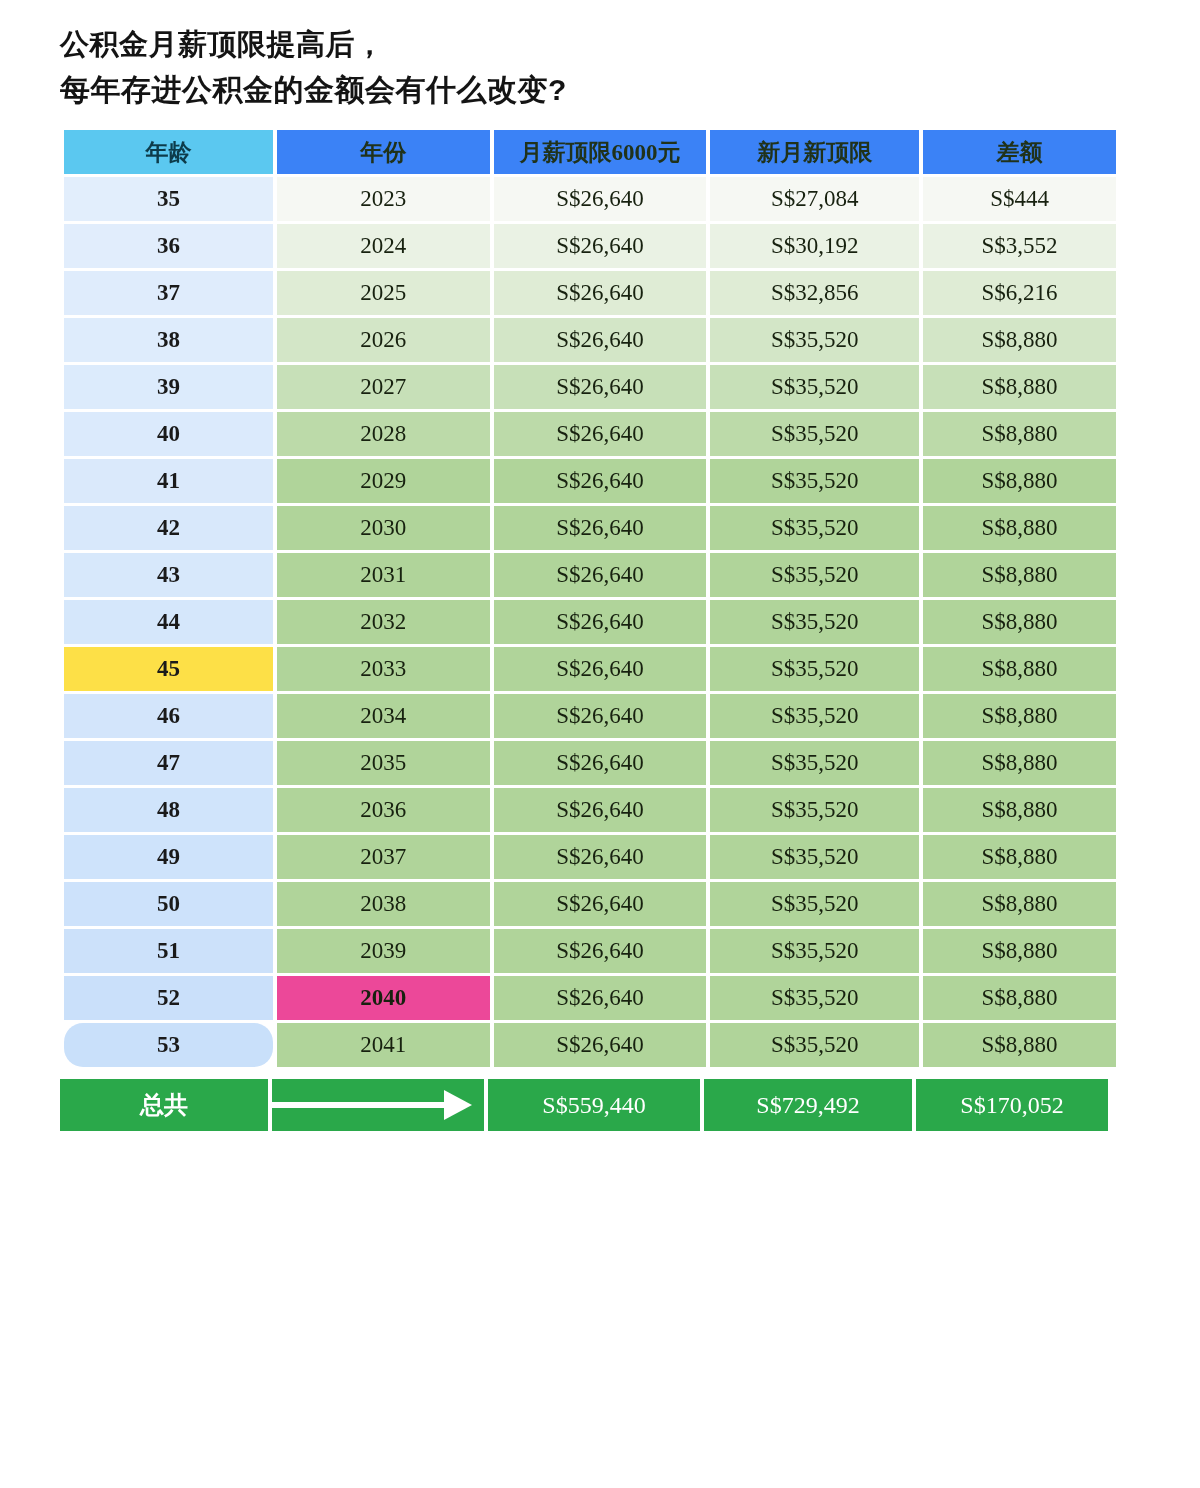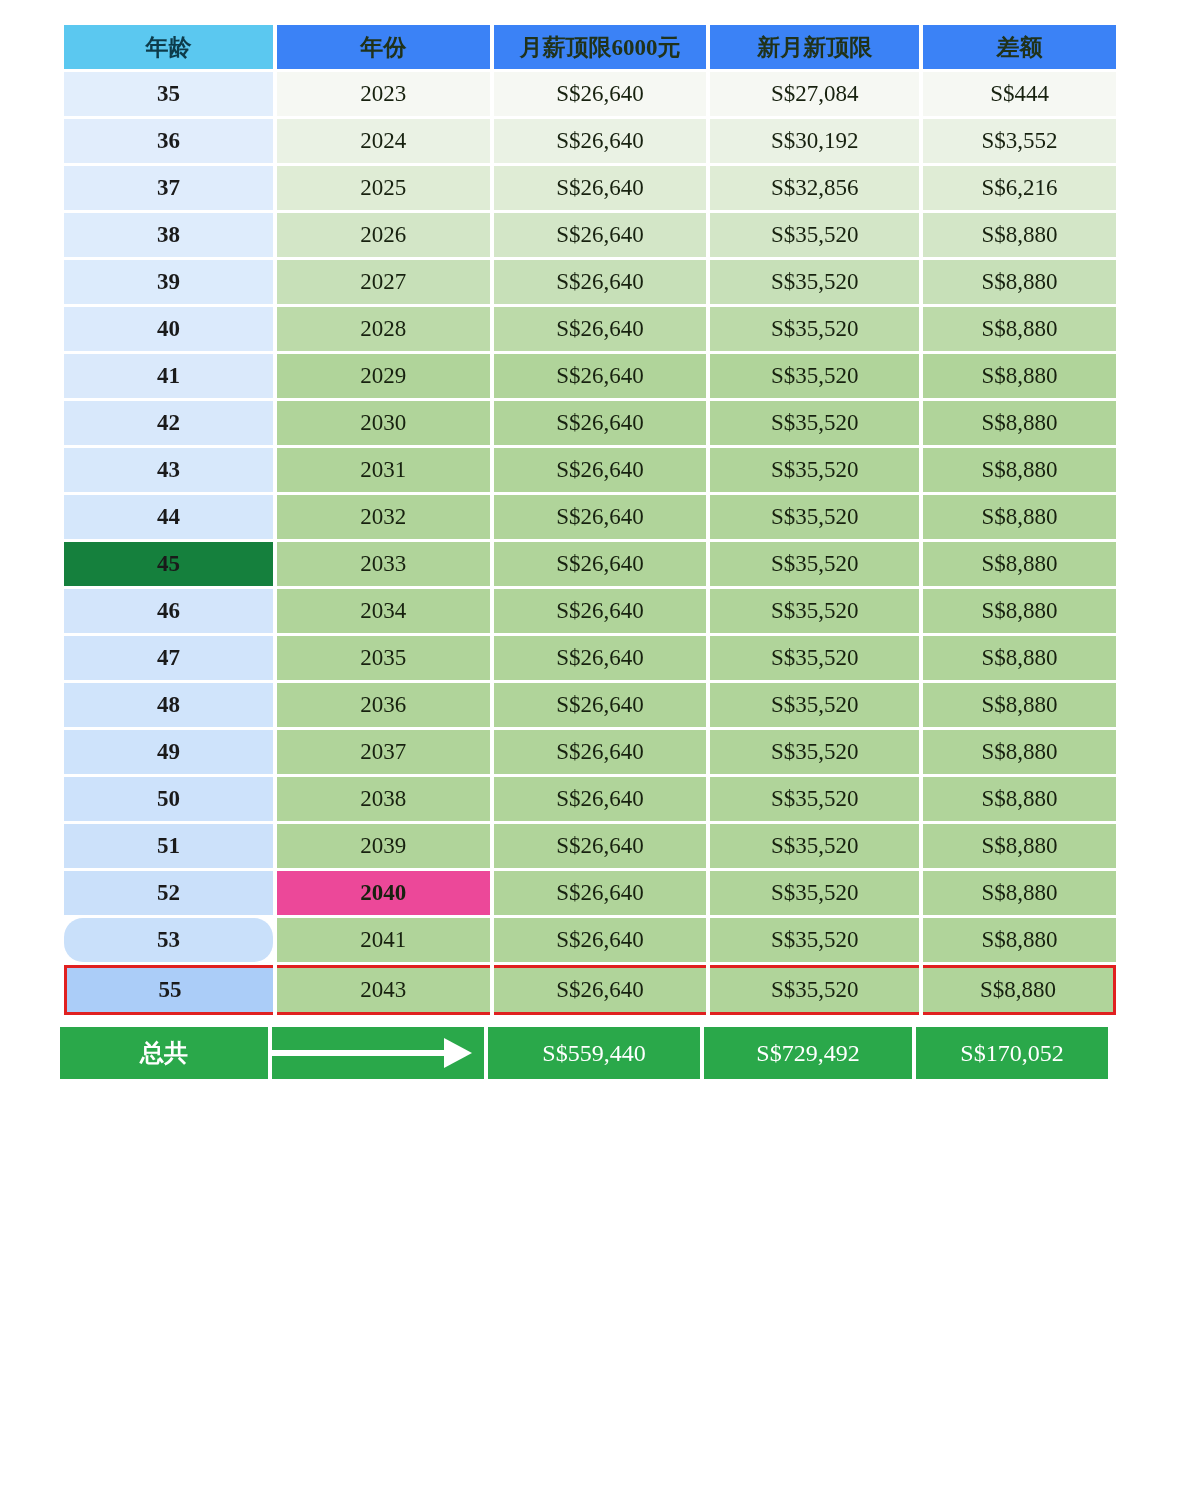--- a/index.html
+++ b/index.html
@@ -147,20 +147,24 @@
   }
   .tv-old { width: 212px; }
   .tv-new { width: 208px; }
   .tv-diff { width: 192px; }
 </style>
 </head>
 <body>
 
 <div class="page">
 
+  <div class="title-block">
+    <div class="title-line">公积金月薪顶限提高后，</div>
+    <div class="title-line second">每年存进公积金的金额会有什么改变?</div>
+  </div>
 
   <div class="table-wrap">
     <table class="main">
       <colgroup>
         <col class="c-age">
           <col class="c-year">
           <col class="c-old">
           <col class="c-new">
           <col class="c-diff">
       </colgroup>
@@ -238,21 +242,21 @@
             <td class="money" style="background: rgb(176, 212, 154);">S$8,880</td>
           </tr>
           <tr>
             <td class="age" style="background: rgb(213, 231, 251);">44</td>
             <td class="year" style="background: rgb(176, 212, 154);">2032</td>
             <td class="money" style="background: rgb(176, 212, 154);">S$26,640</td>
             <td class="money" style="background: rgb(176, 212, 154);">S$35,520</td>
             <td class="money" style="background: rgb(176, 212, 154);">S$8,880</td>
           </tr>
           <tr>
-            <td class="age" style="background: #15803d;">45</td>
+            <td class="age" style="background: #fde047;">45</td>
             <td class="year" style="background: rgb(176, 212, 154);">2033</td>
             <td class="money" style="background: rgb(176, 212, 154);">S$26,640</td>
             <td class="money" style="background: rgb(176, 212, 154);">S$35,520</td>
             <td class="money" style="background: rgb(176, 212, 154);">S$8,880</td>
           </tr>
           <tr>
             <td class="age" style="background: rgb(211, 229, 251);">46</td>
             <td class="year" style="background: rgb(176, 212, 154);">2034</td>
             <td class="money" style="background: rgb(176, 212, 154);">S$26,640</td>
             <td class="money" style="background: rgb(176, 212, 154);">S$35,520</td>
@@ -296,27 +300,20 @@
           <tr>
             <td class="age" style="background: rgb(202, 224, 250);">52</td>
             <td class="year" style="background: #ec4899; font-weight: bold;">2040</td>
             <td class="money" style="background: rgb(176, 212, 154);">S$26,640</td>
             <td class="money" style="background: rgb(176, 212, 154);">S$35,520</td>
             <td class="money" style="background: rgb(176, 212, 154);">S$8,880</td>
           </tr>
           <tr>
             <td class="age" style="background: rgb(201, 224, 250); border-radius: 19px;">53</td>
             <td class="year" style="background: rgb(176, 212, 154);">2041</td>
-            <td class="money" style="background: rgb(176, 212, 154);">S$26,640</td>
-            <td class="money" style="background: rgb(176, 212, 154);">S$35,520</td>
-            <td class="money" style="background: rgb(176, 212, 154);">S$8,880</td>
-          </tr>
-          <tr class="row-highlight">
-            <td class="age" style="background: rgb(171, 205, 248);">55</td>
-            <td class="year" style="background: rgb(176, 212, 154);">2043</td>
             <td class="money" style="background: rgb(176, 212, 154);">S$26,640</td>
             <td class="money" style="background: rgb(176, 212, 154);">S$35,520</td>
             <td class="money" style="background: rgb(176, 212, 154);">S$8,880</td>
           </tr>
         </tbody>
     </table>
   </div>
 
   <div class="totals">
     <div class="total-label">总共</div>

